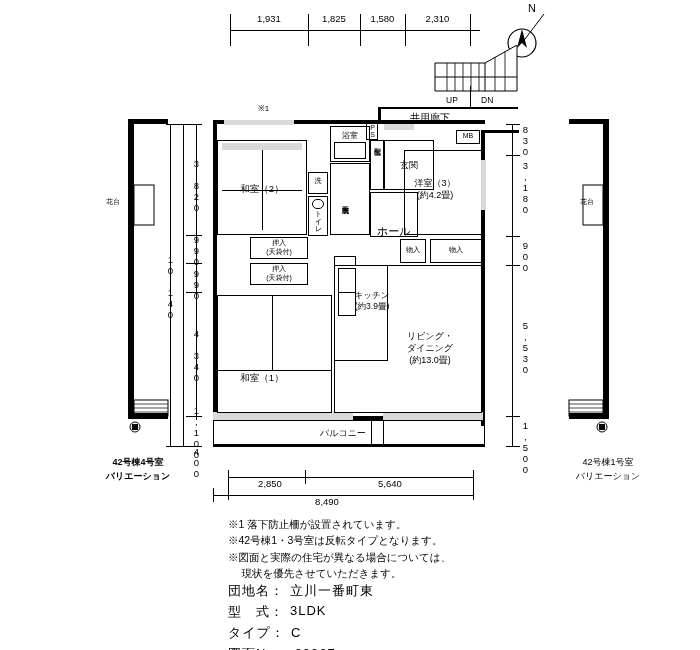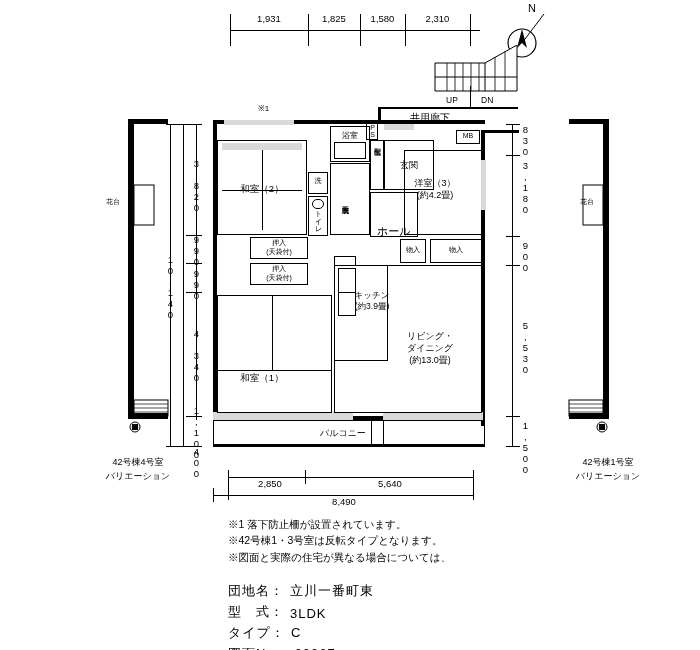--- a/index.html
+++ b/index.html
@@ -169,21 +169,21 @@
       <rect x="14" y="70" width="20" height="40" fill="none" stroke="#000" stroke-width="1"></rect>
       <rect x="14" y="285" width="34" height="16" fill="none" stroke="#000" stroke-width="1"></rect>
       <line x1="14" y1="289" x2="48" y2="289" stroke="#000" stroke-width="0.7"></line>
       <line x1="14" y1="293" x2="48" y2="293" stroke="#000" stroke-width="0.7"></line>
       <line x1="14" y1="297" x2="48" y2="297" stroke="#000" stroke-width="0.7"></line>
       <circle cx="15" cy="312" r="5" fill="none" stroke="#000" stroke-width="1"></circle>
       <rect x="12" y="309" width="6" height="6" fill="#000"></rect>
     </svg>
   </div>
   <div class="abs txt c tiny" style="left:98px;top:197px;width:30px;line-height:1.3;">花台</div>
-  <div class="abs txt c" style="left:78px;top:456px;width:120px;font-size:9px;line-height:1.5;">42号棟4号室
+  <div class="abs txt c" style="left:78px;top:456px;width:120px;font-size:9px;line-height:1.5;font-weight:bold;">42号棟4号室
 バリエーション</div>
 
   <div class="abs" style="left:555px;top:115px;width:62px;height:320px;">
     <svg width="62" height="320" viewBox="0 0 62 320">
       <rect x="48" y="4" width="6" height="300" fill="#000"></rect>
       <rect x="14" y="4" width="40" height="5" fill="#000"></rect>
       <rect x="14" y="298" width="40" height="6" fill="#000"></rect>
       <rect x="28" y="70" width="20" height="40" fill="none" stroke="#000" stroke-width="1"></rect>
       <rect x="14" y="285" width="34" height="16" fill="none" stroke="#000" stroke-width="1"></rect>
       <line x1="14" y1="289" x2="48" y2="289" stroke="#000" stroke-width="0.7"></line>
@@ -235,34 +235,35 @@
   <div class="abs" style="left:228px;top:477px;width:245px;height:1px;background:#000;"></div>
   <div class="abs" style="left:213px;top:495px;width:260px;height:1px;background:#000;"></div>
 
   <div class="abs" style="left:228px;top:470px;width:1px;height:30px;background:#000;"></div>
   <div class="abs" style="left:305px;top:470px;width:1px;height:14px;background:#000;"></div>
   <div class="abs" style="left:473px;top:470px;width:1px;height:30px;background:#000;"></div>
   <div class="abs" style="left:213px;top:488px;width:1px;height:14px;background:#000;"></div>
 
   <div class="abs txt c dim" style="left:240px;top:479px;width:60px;">2,850</div>
   <div class="abs txt c dim" style="left:360px;top:479px;width:60px;">5,640</div>
-  <div class="abs txt c dim" style="left:314px;top:497px;width:60px;">8,490</div>
+  <div class="abs txt c dim" style="left:297px;top:497px;width:60px;">8,490</div>
 
   <div class="abs" style="left:228px;top:516px;width:330px;">
     <div class="note">※1 落下防止柵が設置されています。</div>
     <div class="note">※42号棟1・3号室は反転タイプとなります。</div>
     <div class="note">※図面と実際の住宅が異なる場合については、</div>
+    <div class="note">　 現状を優先させていただきます。</div>
   </div>
 
   <div class="abs" style="left:228px;top:582px;width:400px;">
     <div style="display:flex;align-items:baseline;margin-bottom:3px;">
       <span class="footer">団地名：</span>
       <span class="footer" style="margin-left:6px;">立川一番町東</span>
     </div>
-    <div style="display:flex;align-items:flex-end;margin-bottom:3px;">
+    <div style="display:flex;align-items:flex-start;margin-bottom:3px;">
       <span class="footer">型　式：</span>
       <span class="footer" style="margin-left:6px;">3LDK</span>
     </div>
     <div style="display:flex;align-items:baseline;margin-bottom:3px;">
       <span class="footer">タイプ：</span>
       <span class="footer" style="margin-left:6px;">C</span>
     </div>
     <div style="display:flex;align-items:baseline;">
       <span class="footer">図面No：</span>
       <span class="footer" style="margin-left:6px;">20367</span>

